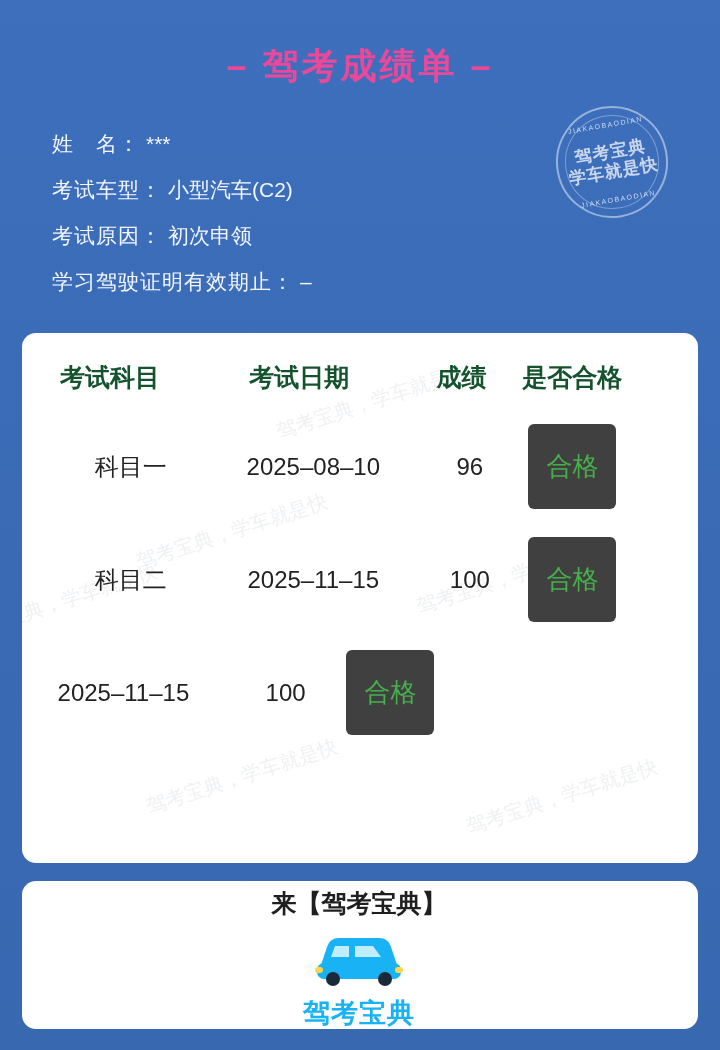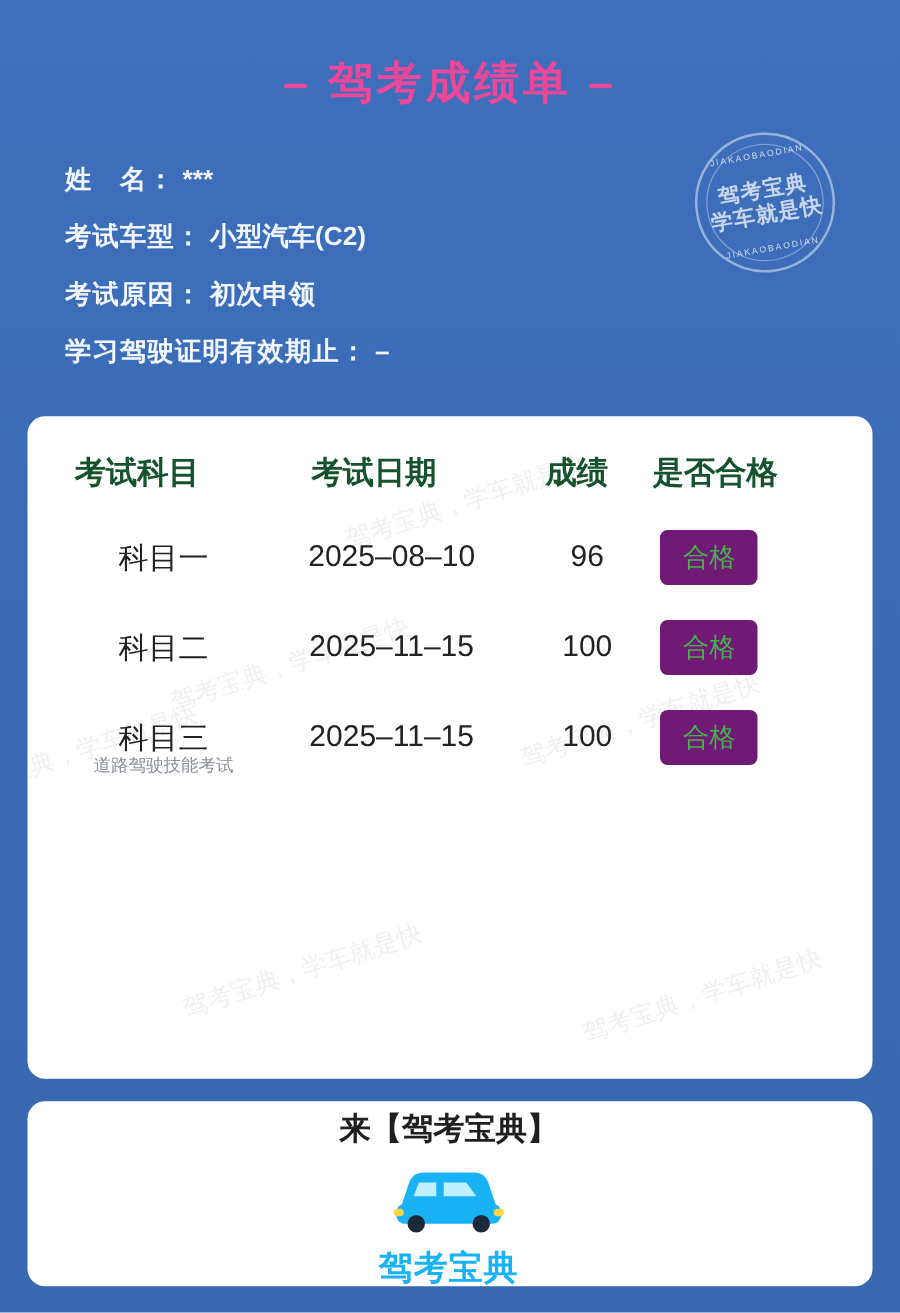--- a/index.html
+++ b/index.html
@@ -23,21 +23,20 @@
   .title {
     color: #ec4899;
     font-size: 36px;
     font-weight: bold;
     letter-spacing: 3px;
   }
 
   .info {
     margin: 30px 0 0 52px;
     color: #ffffff;
-    font-weight: bold;
   }
   .info-row {
     font-size: 21px;
     line-height: 46px;
     color: #f2f6ff;
     white-space: nowrap;
   }
   .info-row .label { letter-spacing: 1px; }
   .info-row .value { margin-left: 6px; }
 
@@ -119,24 +118,24 @@
   .subject-sub {
     position: absolute;
     left: 0; right: 0;
     top: 30px;
     font-size: 14px;
     color: #8a8f99;
     white-space: nowrap;
   }
   .badge {
     display: inline-block;
-    background: #701a75;
+    background: #404040;
     color: #46b14b;
-    font-size: 21px;
-    padding: 8px 18px;
+    font-size: 26px;
+    padding: 25px 18px;
     border-radius: 6px;
   }
 
   
   .wm {
     position: absolute;
     color: rgba(150,160,175,.16);
     font-size: 20px;
     white-space: nowrap;
     transform: rotate(-18deg);
@@ -239,24 +238,20 @@
         <div class="subject-sub"></div>
       </div>
       <div class="col-date">2025–11–15</div>
       <div class="col-score">100</div>
       <div class="col-pass">
         <span class="badge">合格</span>
       </div>
     </div>
 
     <div class="trow">
-      <div class="col-subject subject-cell">
-        <span class="subject-name">科目三</span>
-        <div class="subject-sub">道路驾驶技能考试</div>
-      </div>
       <div class="col-date">2025–11–15</div>
       <div class="col-score">100</div>
       <div class="col-pass">
         <span class="badge">合格</span>
       </div>
     </div>
   </div>
 </div>
 
 <div class="promo">

